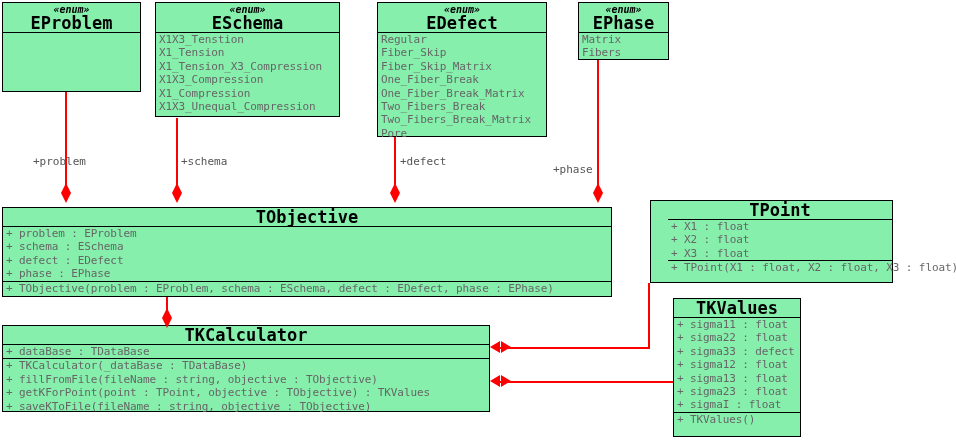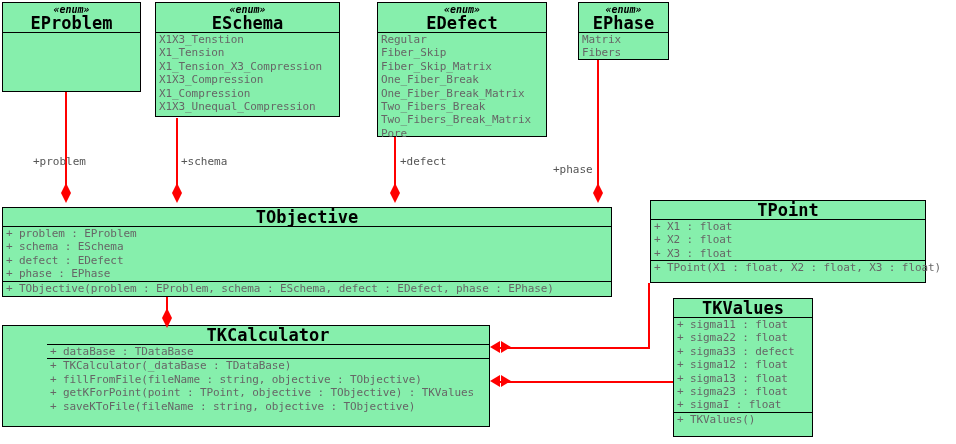--- a/index.html
+++ b/index.html
@@ -227,52 +227,52 @@
       <div class="uml-row">+ schema : ESchema</div>
       <div class="uml-row">+ defect : EDefect</div>
       <div class="uml-row">+ phase : EPhase</div>
     </div>
     <div class="uml-section">
       <div class="uml-row">+ TObjective(problem : EProblem, schema : ESchema, defect : EDefect, phase : EPhase)</div>
       <div class="uml-row spacer-row"></div>
     </div>
   </div>
 
-  <div class="uml-box" style="left:650px; top:200px; width:276px; height:83px;">
+  <div class="uml-box" style="left:650px; top:200px; width:243px; height:83px;padding-left:17px;">
     <div class="uml-header" style="padding-top:2px;">
       <span class="cls-name">TPoint</span>
     </div>
     <div class="uml-section">
       <div class="uml-row">+ X1 : float</div>
       <div class="uml-row">+ X2 : float</div>
       <div class="uml-row">+ X3 : float</div>
     </div>
     <div class="uml-section">
       <div class="uml-row">+ TPoint(X1 : float, X2 : float, X3 : float)</div>
       <div class="uml-row spacer-row"></div>
     </div>
   </div>
 
-  <div class="uml-box" style="left:2px; top:325px; width:488px; height:102px;padding-left:44px;">
+  <div class="uml-box" style="left:2px; top:325px; width:488px; height:87px;">
     <div class="uml-header" style="padding-top:2px;">
       <span class="cls-name">TKCalculator</span>
     </div>
     <div class="uml-section">
       <div class="uml-row">+ dataBase : TDataBase</div>
     </div>
     <div class="uml-section">
       <div class="uml-row">+ TKCalculator(_dataBase : TDataBase)</div>
       <div class="uml-row">+ fillFromFile(fileName : string, objective : TObjective)</div>
       <div class="uml-row">+ getKForPoint(point : TPoint, objective : TObjective) : TKValues</div>
       <div class="uml-row">+ saveKToFile(fileName : string, objective : TObjective)</div>
       <div class="uml-row spacer-row"></div>
     </div>
   </div>
 
-  <div class="uml-box" style="left:673px; top:298px; width:140px; height:139px;">
+  <div class="uml-box" style="left:673px; top:298px; width:128px; height:139px;">
     <div class="uml-header" style="padding-top:2px;">
       <span class="cls-name">TKValues</span>
     </div>
     <div class="uml-section">
       <div class="uml-row">+ sigma11 : float</div>
       <div class="uml-row">+ sigma22 : float</div>
       <div class="uml-row">+ sigma33 : defect</div>
       <div class="uml-row">+ sigma12 : float</div>
       <div class="uml-row">+ sigma13 : float</div>
       <div class="uml-row">+ sigma23 : float</div>

